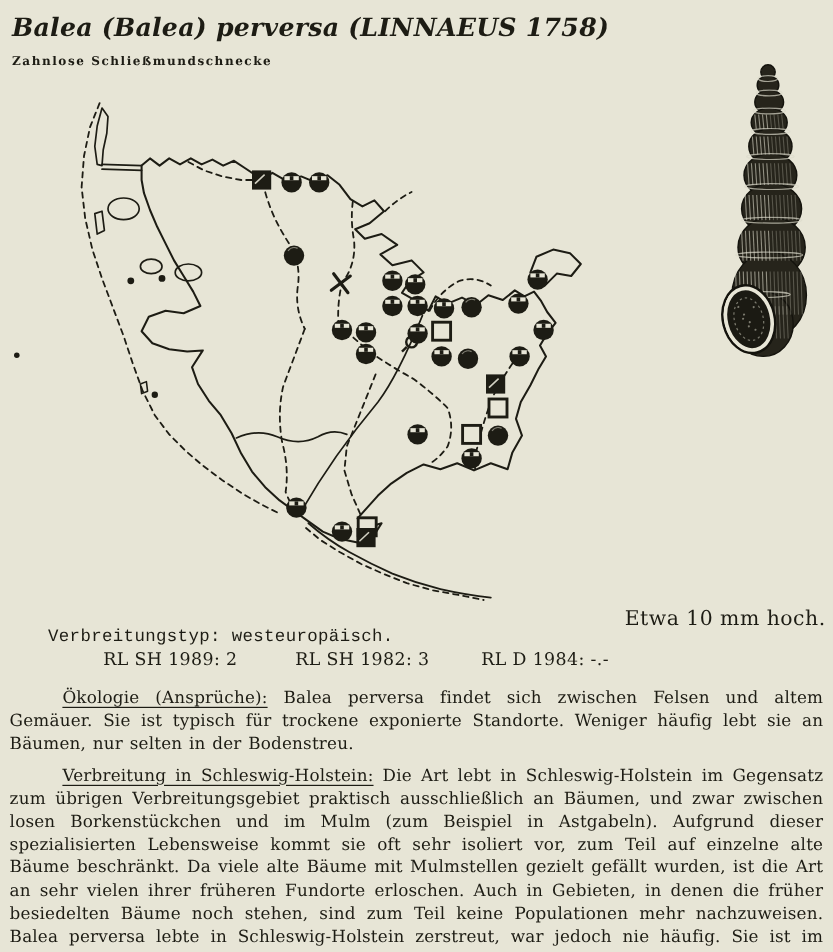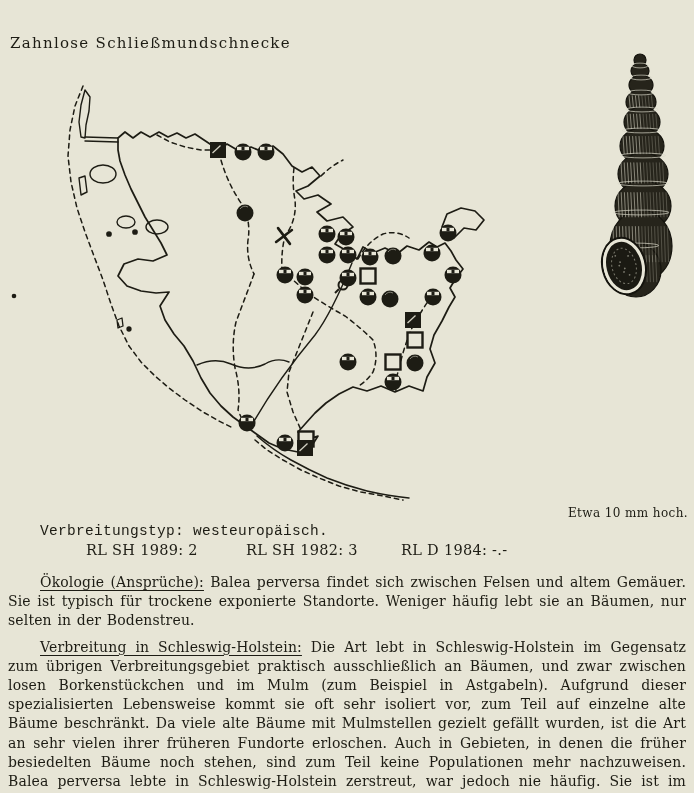--- a/index.html
+++ b/index.html
@@ -7,54 +7,55 @@
     position:relative;width:694px;height:793px;background:#e7e5d6;
     color:#1d1c14;overflow:hidden;
     font-family:"DejaVu Serif","Liberation Serif",serif;
   }
   .title{
     position:absolute;left:10px;top:10px;
     font-size:21px;font-weight:bold;font-style:italic;
     letter-spacing:0.2px;white-space:nowrap;
   }
   .subtitle{
-    position:absolute;left:10px;top:34px;
-    font-size:15px;font-weight:normal;letter-spacing:1.3px;white-space:nowrap;
+    position:absolute;left:10px;top:46px;
+    font-size:10px;font-weight:bold;letter-spacing:1.3px;white-space:nowrap;
   }
   .map-svg{position:absolute;left:5px;top:80px;}
   .snail-svg{position:absolute;left:588px;top:50px;}
   .size-note{
     position:absolute;right:6px;top:506px;
-    font-size:12px;letter-spacing:0.4px;white-space:nowrap;
+    font-size:17px;letter-spacing:0.4px;white-space:nowrap;
   }
   .dist-type{
     position:absolute;left:40px;top:523px;
     font-size:14.5px;letter-spacing:0.3px;white-space:nowrap;font-family:Liberation Mono, monospace;
   }
   .red-list{
     position:absolute;left:40px;top:542px;
     font-size:14.5px;letter-spacing:0.3px;white-space:nowrap;margin-left:46px;
   }
   .red-list .rl1{display:inline-block;width:160px;}
   .red-list .rl2{display:inline-block;width:155px;}
   .text-block{
     position:absolute;left:8px;right:8px;top:573px;
     font-size:14px;line-height:19.2px;text-align:justify;
     letter-spacing:0.15px;word-spacing:1px;
   }
   .text-block p{margin:0;text-indent:32px;}
   .text-block p + p{margin-top:7px;}
-  .lead{text-decoration:underline;text-underline-offset:2.5px;}
+  .lead{text-decoration:underline;text-underline-offset:2.5px;margin-left:12px;}
   .species{}
 </style>
 </head>
 <body>
 
 <div class="page">
 
+  <div class="title">Balea (Balea) perversa (LINNAEUS 1758)</div>
   <div class="subtitle">Zahnlose Schließmundschnecke</div>
 
   <svg class="map-svg" width="540" height="430" viewBox="0 0 540 430">
     <g fill="none" stroke="#1d1c14" stroke-width="1.7" stroke-linejoin="round" stroke-linecap="round">
 
       <path d="M80,10 L85,17 L84,31 L81,45 L80,58 L76,57 L74,42 L76,25 Z" stroke-width="1.4"></path>
       <path d="M80,57 L113,58 M80,61 L113,62" stroke-width="1.4"></path>
 
       <path d="
         M113,58 L120,52 L128,58 L136,52 L145,57 L154,52 L163,57 L172,53 L181,58 L190,54

